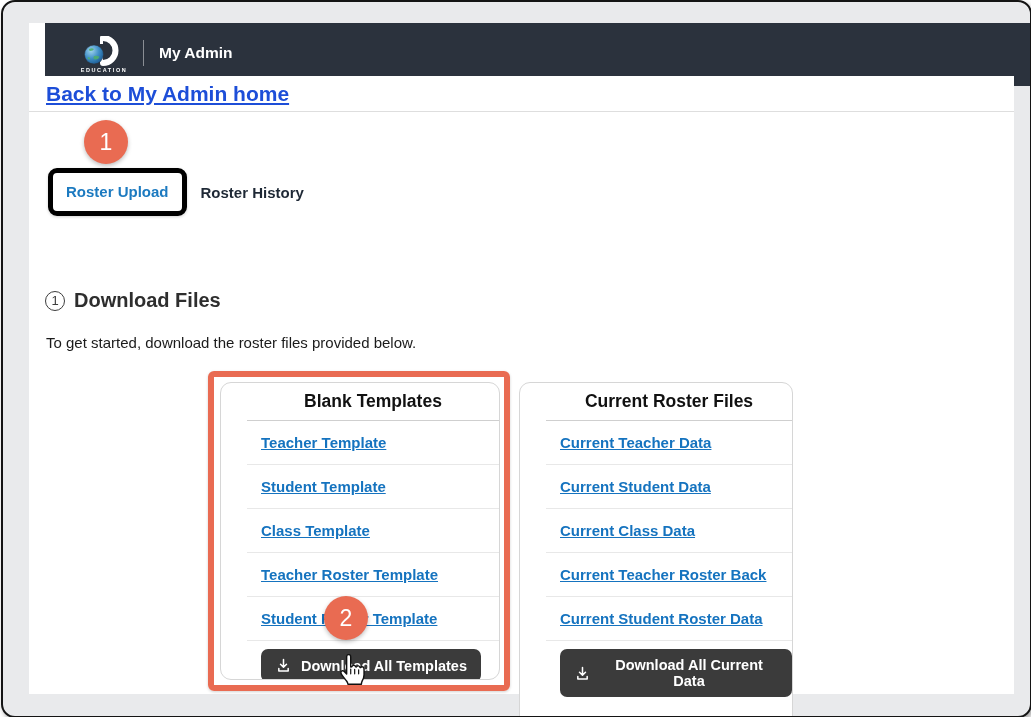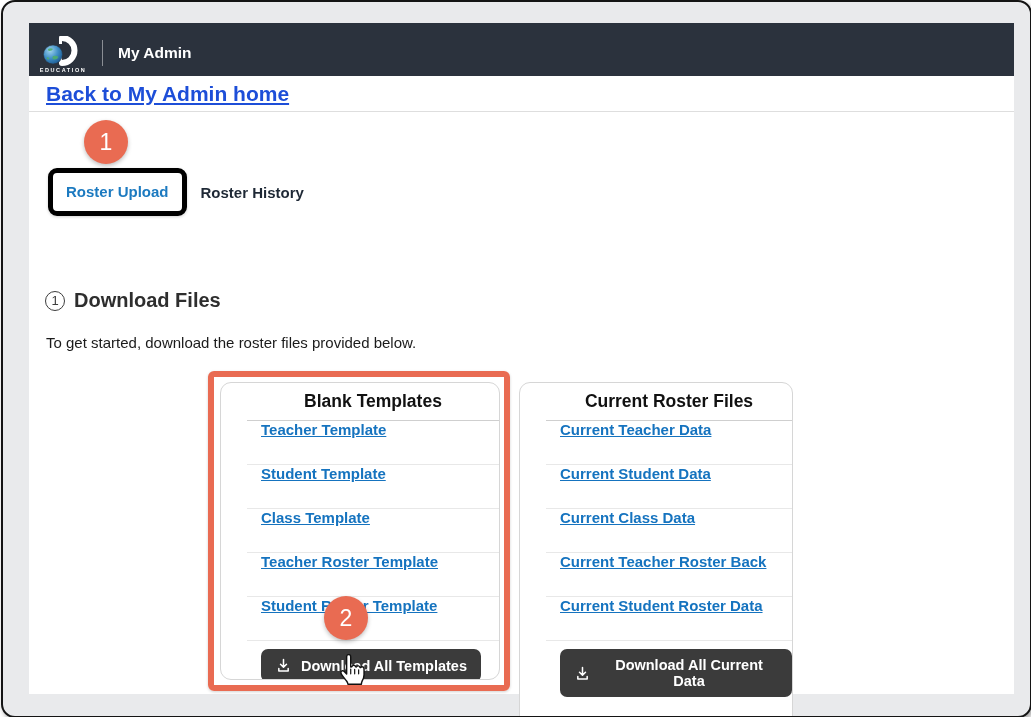--- a/index.html
+++ b/index.html
@@ -6,22 +6,22 @@
   body{width:1031px;height:717px;position:relative;font-family:"Liberation Sans",sans-serif;overflow:hidden;}
 
   
   .frame{position:absolute;left:1px;top:0;width:1027px;height:714px;
     border:2px solid #141414;border-radius:14px;background:#e9eaec;
     box-shadow:2px 3px 5px rgba(0,0,0,.35);overflow:hidden;}
 
   .page{position:absolute;left:26px;top:21px;width:985px;height:671px;background:#ffffff;}
 
   
-  .topbar{position:absolute;left:0;top:0;width:100%;height:63px;background:#2b323d;
-    display:flex;align-items:center;padding-left:7px;box-sizing:border-box;}
+  .topbar{position:absolute;left:16px;top:0;width:100%;height:63px;background:#2b323d;
+    display:flex;align-items:center;padding-left:32px;box-sizing:border-box;}
   .logo-block{display:flex;flex-direction:column;align-items:center;width:54px;}
   .logo-caption{color:#fff;font-size:5.5px;letter-spacing:1.6px;margin-top:1px;font-weight:bold;}
   .topbar-divider{width:1px;height:26px;background:rgba(255,255,255,.45);margin:0 15px 4px 12px;}
   .app-title{color:#ffffff;font-weight:bold;font-size:15.5px;margin-top:-3px;}
 
   
   .backbar{position:absolute;left:0;top:53px;width:100%;height:36px;background:#fff;
     border-bottom:1px solid #dedede;display:flex;align-items:center;padding-left:17px;box-sizing:border-box;}
   .back-link{color:#1d4ed8;font-weight:bold;font-size:21px;text-decoration:underline;cursor:pointer;}
 
@@ -52,21 +52,21 @@
     border:6px solid #e96b52;border-radius:6px;box-sizing:border-box;z-index:20;
     box-shadow:0 1px 3px rgba(0,0,0,.18);pointer-events:none;}
 
   
   .card{position:absolute;background:#fff;border:1px solid #d6d6d6;border-radius:11px;
     box-sizing:border-box;overflow:hidden;z-index:5;padding-left:26px;}
   .card.blank{left:191px;top:359px;width:280px;height:298px;}
   .card.current{left:490px;top:359px;width:274px;height:368px;}
   .card-title{height:37px;line-height:37px;text-align:center;font-weight:bold;font-size:17.5px;
     color:#111;border-bottom:1px solid #cfcfcf;}
-  .card-row{height:43px;display:flex;padding-left:14px;border-bottom:1px solid #e8e8e8;}
+  .card-row{height:43px;display:flex;align-items:center;padding-left:14px;border-bottom:1px solid #e8e8e8;}
   .file-link{color:#1573bf;font-weight:bold;font-size:15px;text-decoration:underline;cursor:pointer;}
   .card-btn{margin:8px 0 0 14px;display:inline-flex;align-items:center;gap:9px;background:#3b3b3b;
     border:none;border-radius:7px;color:#fff;font-family:"Liberation Sans",sans-serif;
     font-weight:bold;font-size:14.5px;padding:8px 14px;cursor:pointer;}
   .dl-icon{flex:0 0 auto;}
 
   .cursor{position:absolute;left:306px;top:631px;z-index:40;pointer-events:none;}
 </style>
 </head>
 <body>

